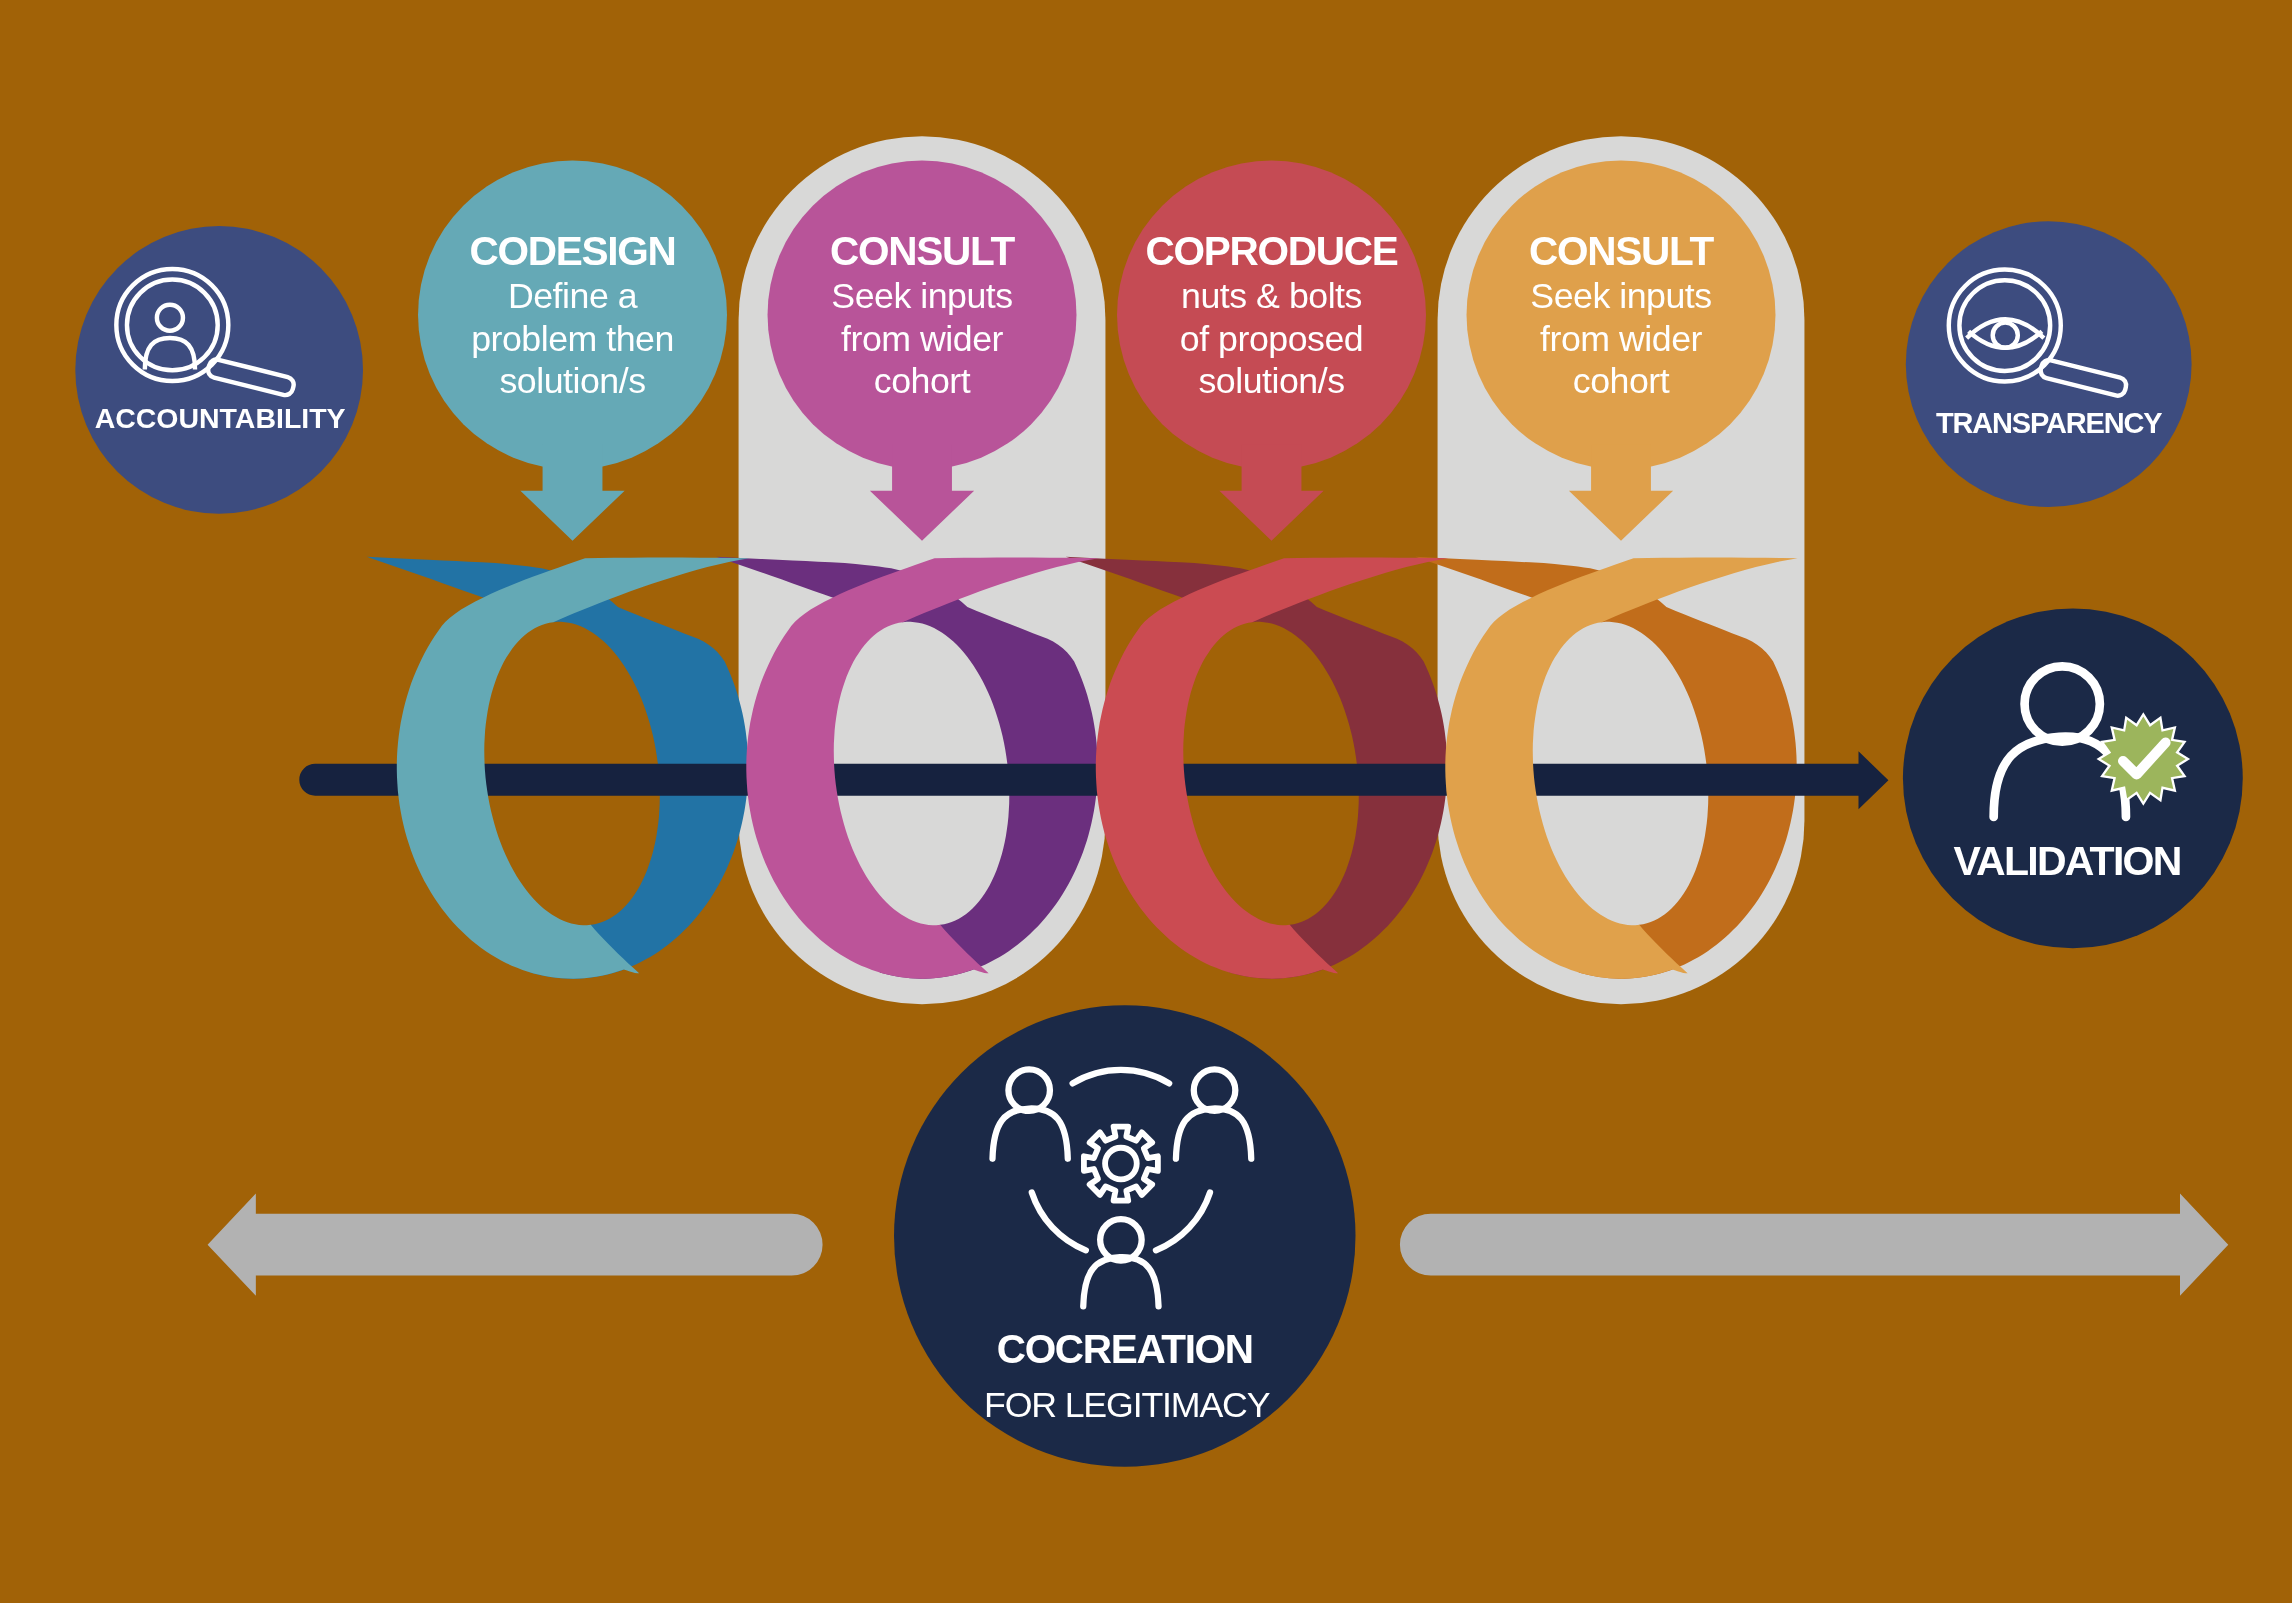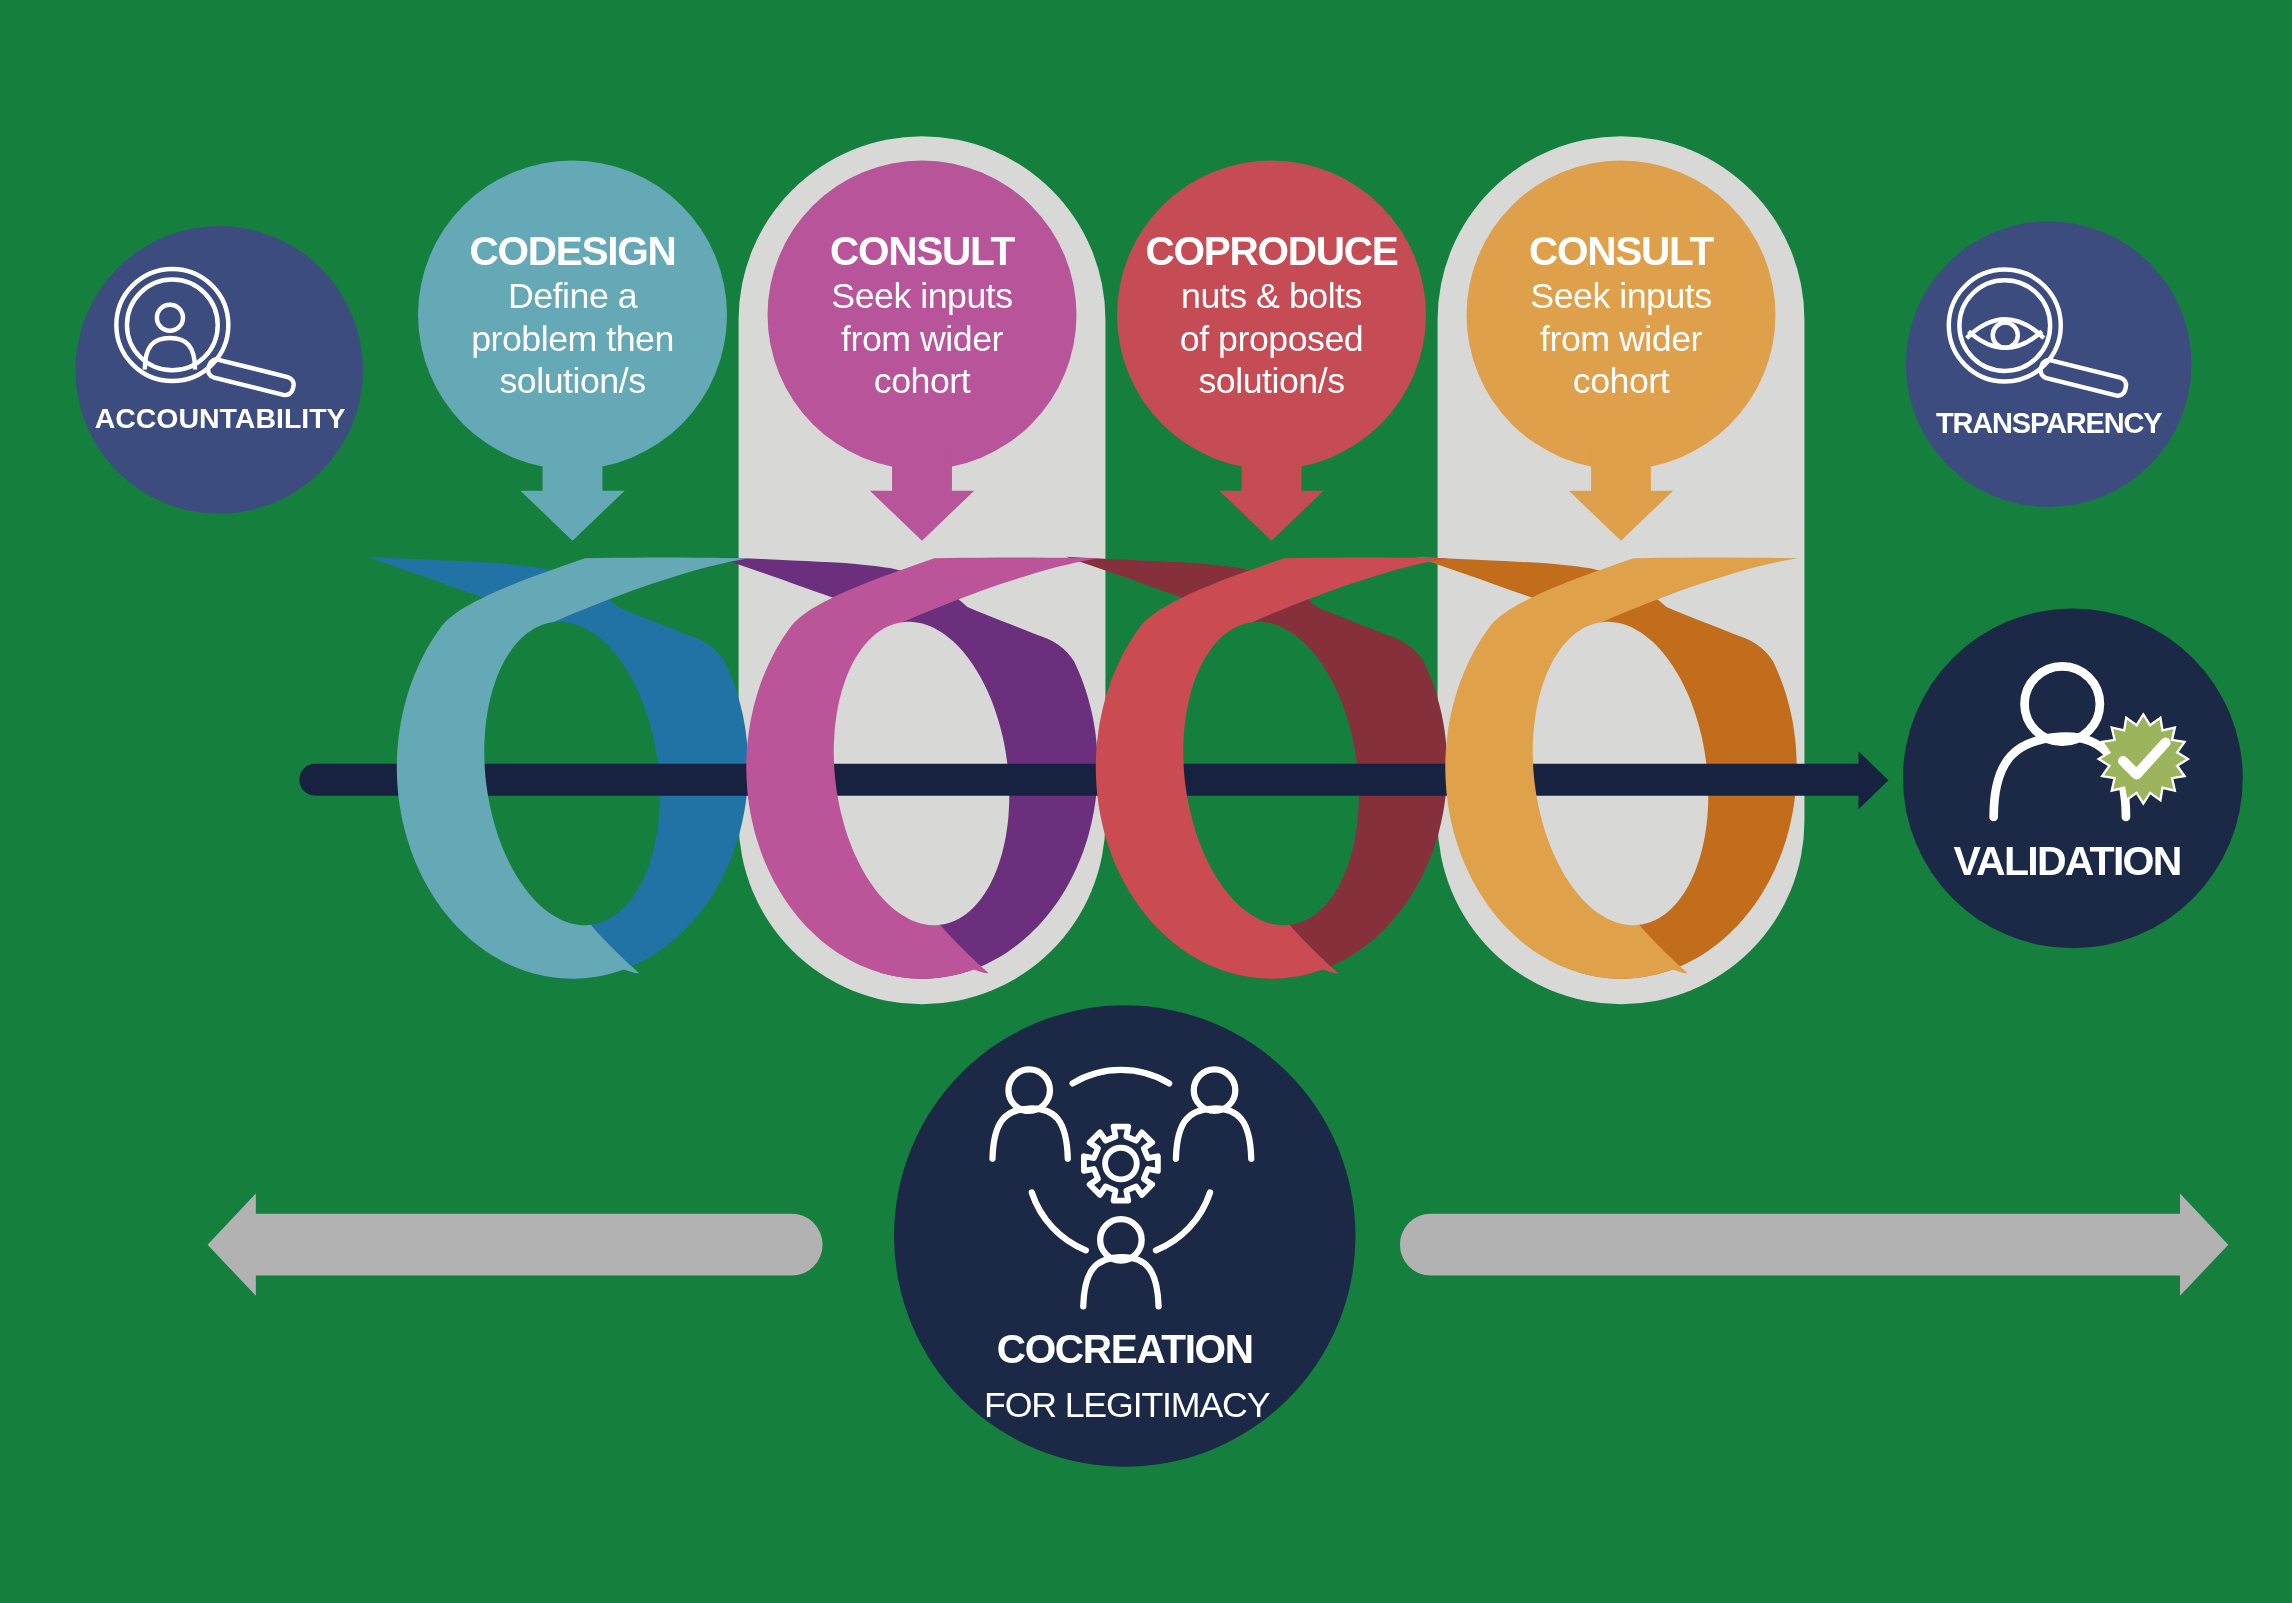--- a/index.html
+++ b/index.html
@@ -1,15 +1,15 @@
 <!DOCTYPE html>
 <html><head><meta charset="utf-8">
 <style>
 html,body{margin:0;padding:0;background:#fff;}
-#stage{position:relative;width:2292px;height:1604px;background:#15803d;overflow:hidden;}
+#stage{position:relative;width:2292px;height:1604px;background:#a16207;overflow:hidden;}
 text{font-family:"Liberation Sans",sans-serif;}
 </style></head>
 <body>
 <div id="stage">
 <svg width="2292" height="1604" viewBox="0 0 2374 1661">
 <rect x="765" y="141" width="380" height="899" rx="190" ry="190" fill="#d8d8d7"></rect>
 <rect x="1489" y="141" width="380" height="899" rx="190" ry="190" fill="#d8d8d7"></rect>
 
 <path d="M380.0,576.5 L405.0,577.7 L426.0,578.7 L443.6,579.6 L458.9,580.3 L472.6,581.0 L485.6,581.6 L498.8,582.3 L513.0,583.0 L513.0,583.0 L524.3,584.0 L533.7,584.9 L541.5,585.8 L548.3,586.6 L554.7,587.5 L561.0,588.5 L561.0,588.5 L571.7,590.9 L581.6,593.7 L590.8,597.0 L599.3,600.7 L607.2,604.8 L614.6,609.1 L621.5,613.7 L628.0,618.5 L634.2,623.4 L640.0,628.5 L640.0,628.5 L649.7,632.6 L658.9,636.3 L667.8,639.9 L676.3,643.3 L684.5,646.5 L692.5,649.6 L700.3,652.6 L707.9,655.6 L715.5,658.5 L723.0,661.5 L723.0,661.5 L728.8,664.2 L734.0,667.5 L738.8,671.2 L743.2,675.4 L747.1,680.0 L750.6,685.0 L750.6,685.0 L753.2,690.6 L755.7,696.3 L758.0,702.0 L760.2,707.9 L762.2,713.8 L764.1,719.8 L765.8,725.8 L767.4,731.9 L768.9,738.1 L770.2,744.3 L771.3,750.6 L772.3,756.8 L773.1,763.2 L773.8,769.5 L774.3,775.9 L774.7,782.3 L774.9,788.7 L775.0,795.1 L774.9,801.5 L774.7,807.9 L774.3,814.3 L773.7,820.6 L773.0,827.0 L772.1,833.3 L771.1,839.6 L769.9,845.8 L768.6,852.0 L767.1,858.2 L765.5,864.3 L763.8,870.3 L761.8,876.3 L759.8,882.2 L757.6,888.0 L755.2,893.8 L752.8,899.4 L750.1,905.0 L747.4,910.5 L744.5,915.9 L741.5,921.1 L738.4,926.3 L735.1,931.4 L731.7,936.3 L728.2,941.1 L724.6,945.8 L720.8,950.4 L717.0,954.8 L713.1,959.1 L709.0,963.2 L704.9,967.3 L700.6,971.1 L696.3,974.8 L691.9,978.4 L687.3,981.8 L682.8,985.0 L678.1,988.1 L673.4,991.0 L668.5,993.7 L663.7,996.3 L658.7,998.7 L653.8,1000.9 L648.7,1003.0 L643.6,1004.9 L638.5,1006.5 L633.3,1008.1 L628.1,1009.4 L622.9,1010.5 L617.6,1011.5 L612.3,1012.3 L607.0,1012.8 L601.7,1013.2 L596.4,1013.5 L591.1,1013.5 L585.8,1013.3 L580.5,1013.0 L575.2,1012.4 L569.9,1011.7 L564.6,1010.8 L559.4,1009.7 L554.2,1008.5 L549.0,1007.0 L549.0,1007.0 L554.5,1002.0 L560.4,997.0 L566.6,991.9 L572.9,986.8 L579.4,981.7 L585.9,976.7 L592.5,971.8 L599.1,966.9 L605.6,962.3 L611.9,957.7 L611.9,957.7 L615.9,957.1 L619.8,956.1 L623.7,954.8 L627.5,953.3 L631.2,951.4 L634.9,949.2 L638.4,946.7 L641.9,943.9 L645.3,940.8 L648.5,937.4 L651.7,933.8 L654.7,929.9 L657.6,925.7 L660.4,921.3 L663.1,916.7 L665.5,911.8 L667.9,906.7 L670.1,901.4 L672.1,895.8 L674.0,890.1 L675.8,884.2 L677.3,878.2 L678.7,871.9 L679.9,865.6 L680.9,859.1 L681.8,852.5 L682.5,845.8 L682.9,839.0 L683.3,832.1 L683.4,825.1 L683.3,818.2 L683.1,811.1 L682.7,804.1 L682.1,797.0 L681.3,790.0 L680.3,783.0 L679.2,776.0 L677.9,769.1 L676.4,762.2 L674.7,755.4 L672.9,748.7 L670.9,742.1 L668.8,735.6 L666.5,729.3 L664.1,723.1 L661.5,717.0 L658.7,711.2 L655.9,705.5 L652.9,700.0 L649.8,694.7 L646.6,689.6 L643.2,684.7 L639.8,680.1 L636.3,675.7 L632.7,671.6 L629.0,667.7 L625.2,664.1 L621.4,660.8 L617.5,657.8 L613.5,655.0 L609.5,652.6 L605.5,650.4 L601.5,648.5 L597.4,647.0 L593.3,645.7 L589.2,644.8 L585.2,644.2 L581.1,643.9 L577.1,643.9 L573.1,644.3 L573.1,644.3 L567.4,642.4 L561.1,640.2 L554.1,637.8 L546.5,635.1 L538.4,632.2 L529.7,629.2 L520.6,625.9 L511.0,622.5 L501.0,619.0 L490.8,615.3 L480.2,611.6 L469.4,607.8 L458.4,603.9 L447.3,599.9 L436.0,596.0 L424.7,592.0 L413.5,588.1 L402.2,584.2 L391.0,580.3 L380.0,576.5 Z" fill="#2273a5"></path>
 <path d="M742.0,576.5 L767.0,577.7 L788.0,578.7 L805.6,579.6 L820.9,580.3 L834.6,581.0 L847.6,581.6 L860.8,582.3 L875.0,583.0 L875.0,583.0 L886.3,584.0 L895.7,584.9 L903.5,585.8 L910.3,586.6 L916.7,587.5 L923.0,588.5 L923.0,588.5 L933.7,590.9 L943.6,593.7 L952.8,597.0 L961.3,600.7 L969.2,604.8 L976.6,609.1 L983.5,613.7 L990.0,618.5 L996.2,623.4 L1002.0,628.5 L1002.0,628.5 L1011.7,632.6 L1020.9,636.3 L1029.8,639.9 L1038.3,643.3 L1046.5,646.5 L1054.5,649.6 L1062.3,652.6 L1069.9,655.6 L1077.5,658.5 L1085.0,661.5 L1085.0,661.5 L1090.8,664.2 L1096.0,667.5 L1100.8,671.2 L1105.2,675.4 L1109.1,680.0 L1112.6,685.0 L1112.6,685.0 L1115.2,690.6 L1117.7,696.3 L1120.0,702.0 L1122.2,707.9 L1124.2,713.8 L1126.1,719.8 L1127.8,725.8 L1129.4,731.9 L1130.9,738.1 L1132.2,744.3 L1133.3,750.6 L1134.3,756.8 L1135.1,763.2 L1135.8,769.5 L1136.3,775.9 L1136.7,782.3 L1136.9,788.7 L1137.0,795.1 L1136.9,801.5 L1136.7,807.9 L1136.3,814.3 L1135.7,820.6 L1135.0,827.0 L1134.1,833.3 L1133.1,839.6 L1131.9,845.8 L1130.6,852.0 L1129.1,858.2 L1127.5,864.3 L1125.8,870.3 L1123.8,876.3 L1121.8,882.2 L1119.6,888.0 L1117.2,893.8 L1114.8,899.4 L1112.1,905.0 L1109.4,910.5 L1106.5,915.9 L1103.5,921.1 L1100.4,926.3 L1097.1,931.4 L1093.7,936.3 L1090.2,941.1 L1086.6,945.8 L1082.8,950.4 L1079.0,954.8 L1075.1,959.1 L1071.0,963.2 L1066.9,967.3 L1062.6,971.1 L1058.3,974.8 L1053.9,978.4 L1049.3,981.8 L1044.8,985.0 L1040.1,988.1 L1035.4,991.0 L1030.5,993.7 L1025.7,996.3 L1020.7,998.7 L1015.8,1000.9 L1010.7,1003.0 L1005.6,1004.9 L1000.5,1006.5 L995.3,1008.1 L990.1,1009.4 L984.9,1010.5 L979.6,1011.5 L974.3,1012.3 L969.0,1012.8 L963.7,1013.2 L958.4,1013.5 L953.1,1013.5 L947.8,1013.3 L942.5,1013.0 L937.2,1012.4 L931.9,1011.7 L926.6,1010.8 L921.4,1009.7 L916.2,1008.5 L911.0,1007.0 L911.0,1007.0 L916.5,1002.0 L922.4,997.0 L928.6,991.9 L934.9,986.8 L941.4,981.7 L947.9,976.7 L954.5,971.8 L961.1,966.9 L967.6,962.3 L973.9,957.7 L973.9,957.7 L977.9,957.1 L981.8,956.1 L985.7,954.8 L989.5,953.3 L993.2,951.4 L996.9,949.2 L1000.4,946.7 L1003.9,943.9 L1007.3,940.8 L1010.5,937.4 L1013.7,933.8 L1016.7,929.9 L1019.6,925.7 L1022.4,921.3 L1025.1,916.7 L1027.5,911.8 L1029.9,906.7 L1032.1,901.4 L1034.1,895.8 L1036.0,890.1 L1037.8,884.2 L1039.3,878.2 L1040.7,871.9 L1041.9,865.6 L1042.9,859.1 L1043.8,852.5 L1044.5,845.8 L1044.9,839.0 L1045.3,832.1 L1045.4,825.1 L1045.3,818.2 L1045.1,811.1 L1044.7,804.1 L1044.1,797.0 L1043.3,790.0 L1042.3,783.0 L1041.2,776.0 L1039.9,769.1 L1038.4,762.2 L1036.7,755.4 L1034.9,748.7 L1032.9,742.1 L1030.8,735.6 L1028.5,729.3 L1026.1,723.1 L1023.5,717.0 L1020.7,711.2 L1017.9,705.5 L1014.9,700.0 L1011.8,694.7 L1008.6,689.6 L1005.2,684.7 L1001.8,680.1 L998.3,675.7 L994.7,671.6 L991.0,667.7 L987.2,664.1 L983.4,660.8 L979.5,657.8 L975.5,655.0 L971.5,652.6 L967.5,650.4 L963.5,648.5 L959.4,647.0 L955.3,645.7 L951.2,644.8 L947.2,644.2 L943.1,643.9 L939.1,643.9 L935.1,644.3 L935.1,644.3 L929.4,642.4 L923.1,640.2 L916.1,637.8 L908.5,635.1 L900.4,632.2 L891.7,629.2 L882.6,625.9 L873.0,622.5 L863.0,619.0 L852.8,615.3 L842.2,611.6 L831.4,607.8 L820.4,603.9 L809.3,599.9 L798.0,596.0 L786.7,592.0 L775.5,588.1 L764.2,584.2 L753.0,580.3 L742.0,576.5 Z" fill="#6b2f7e"></path>

